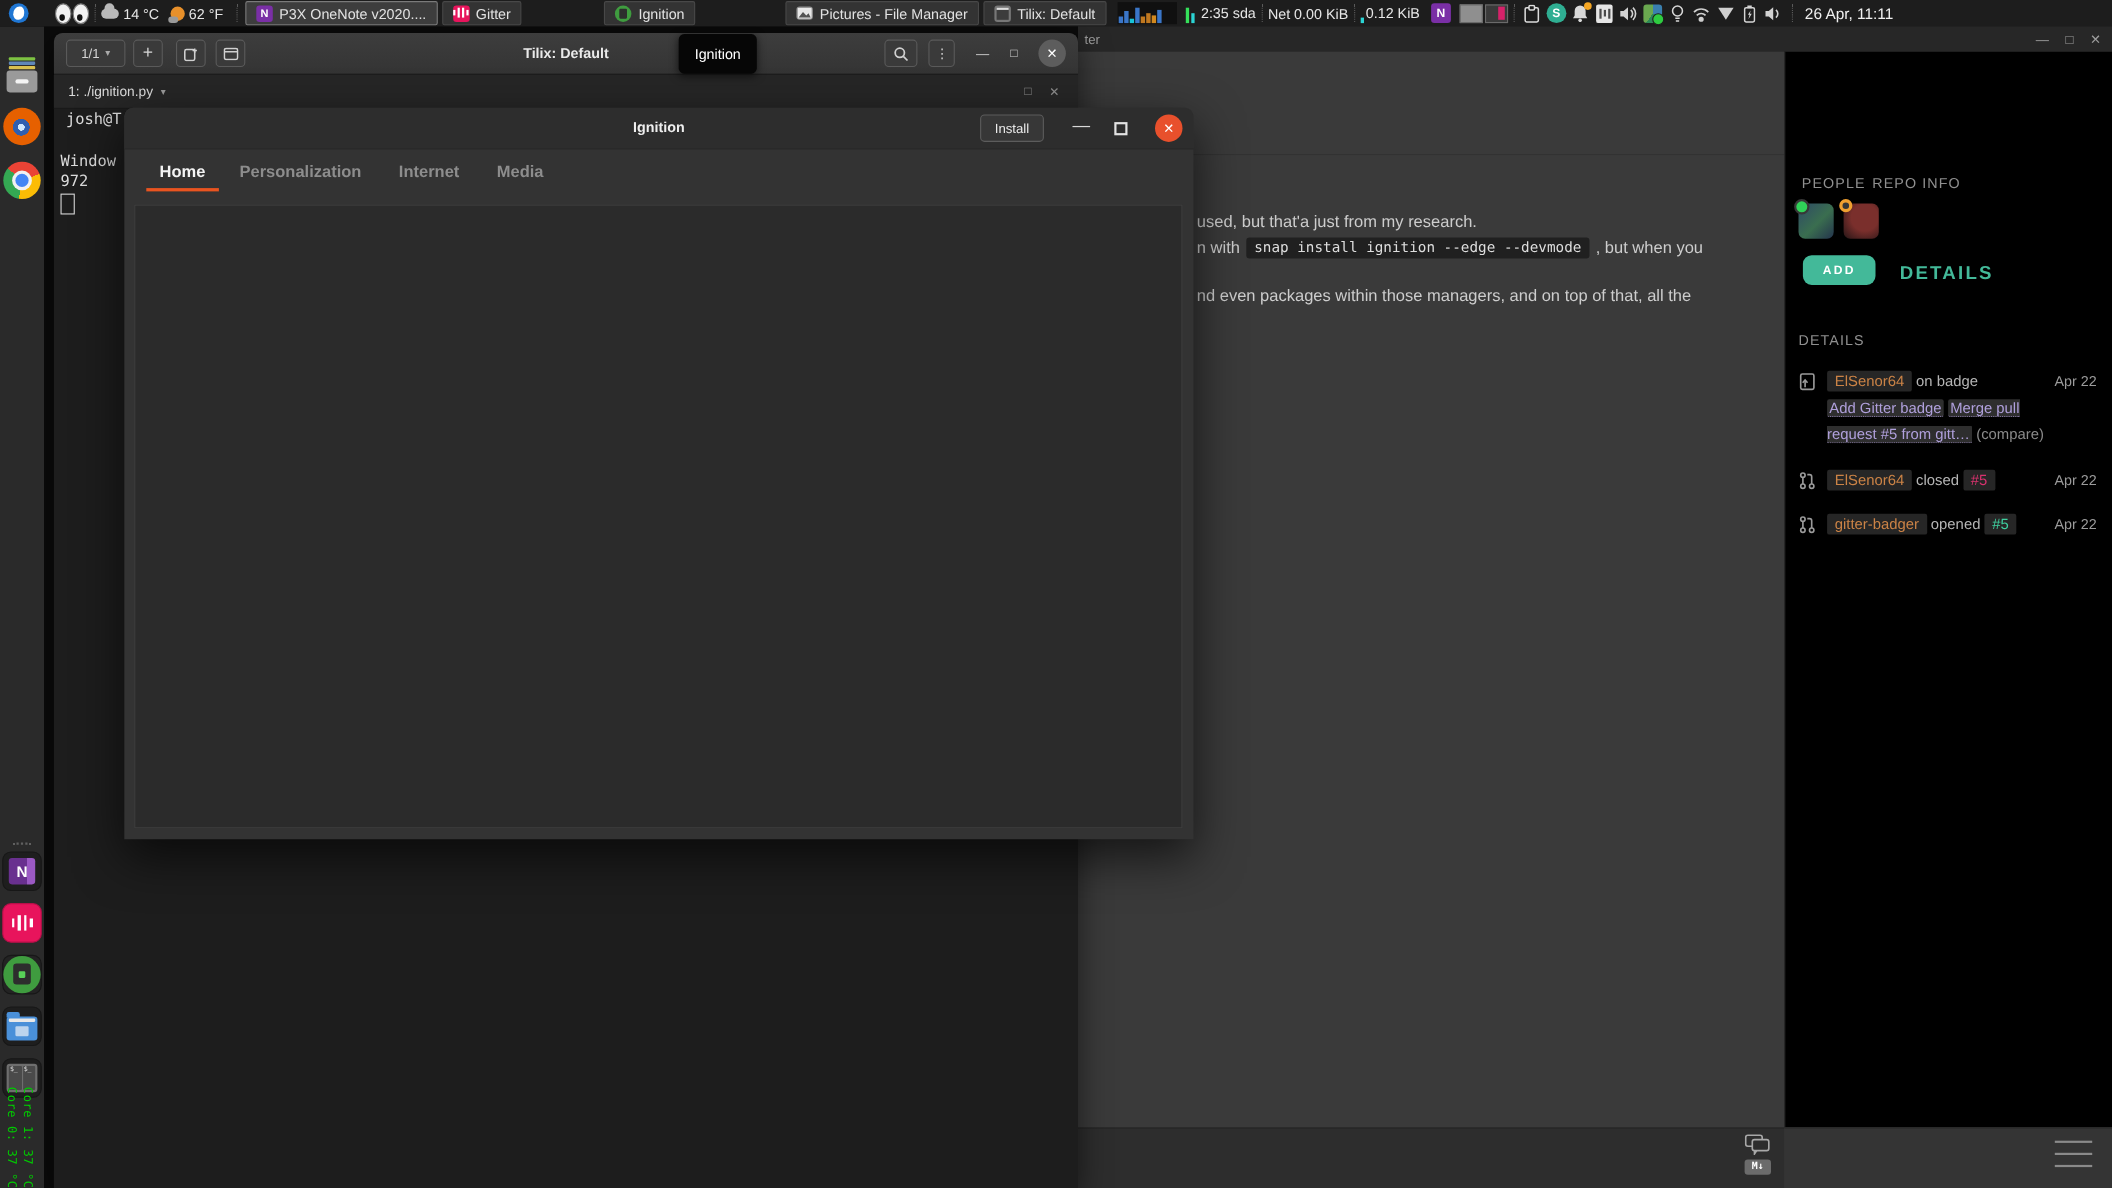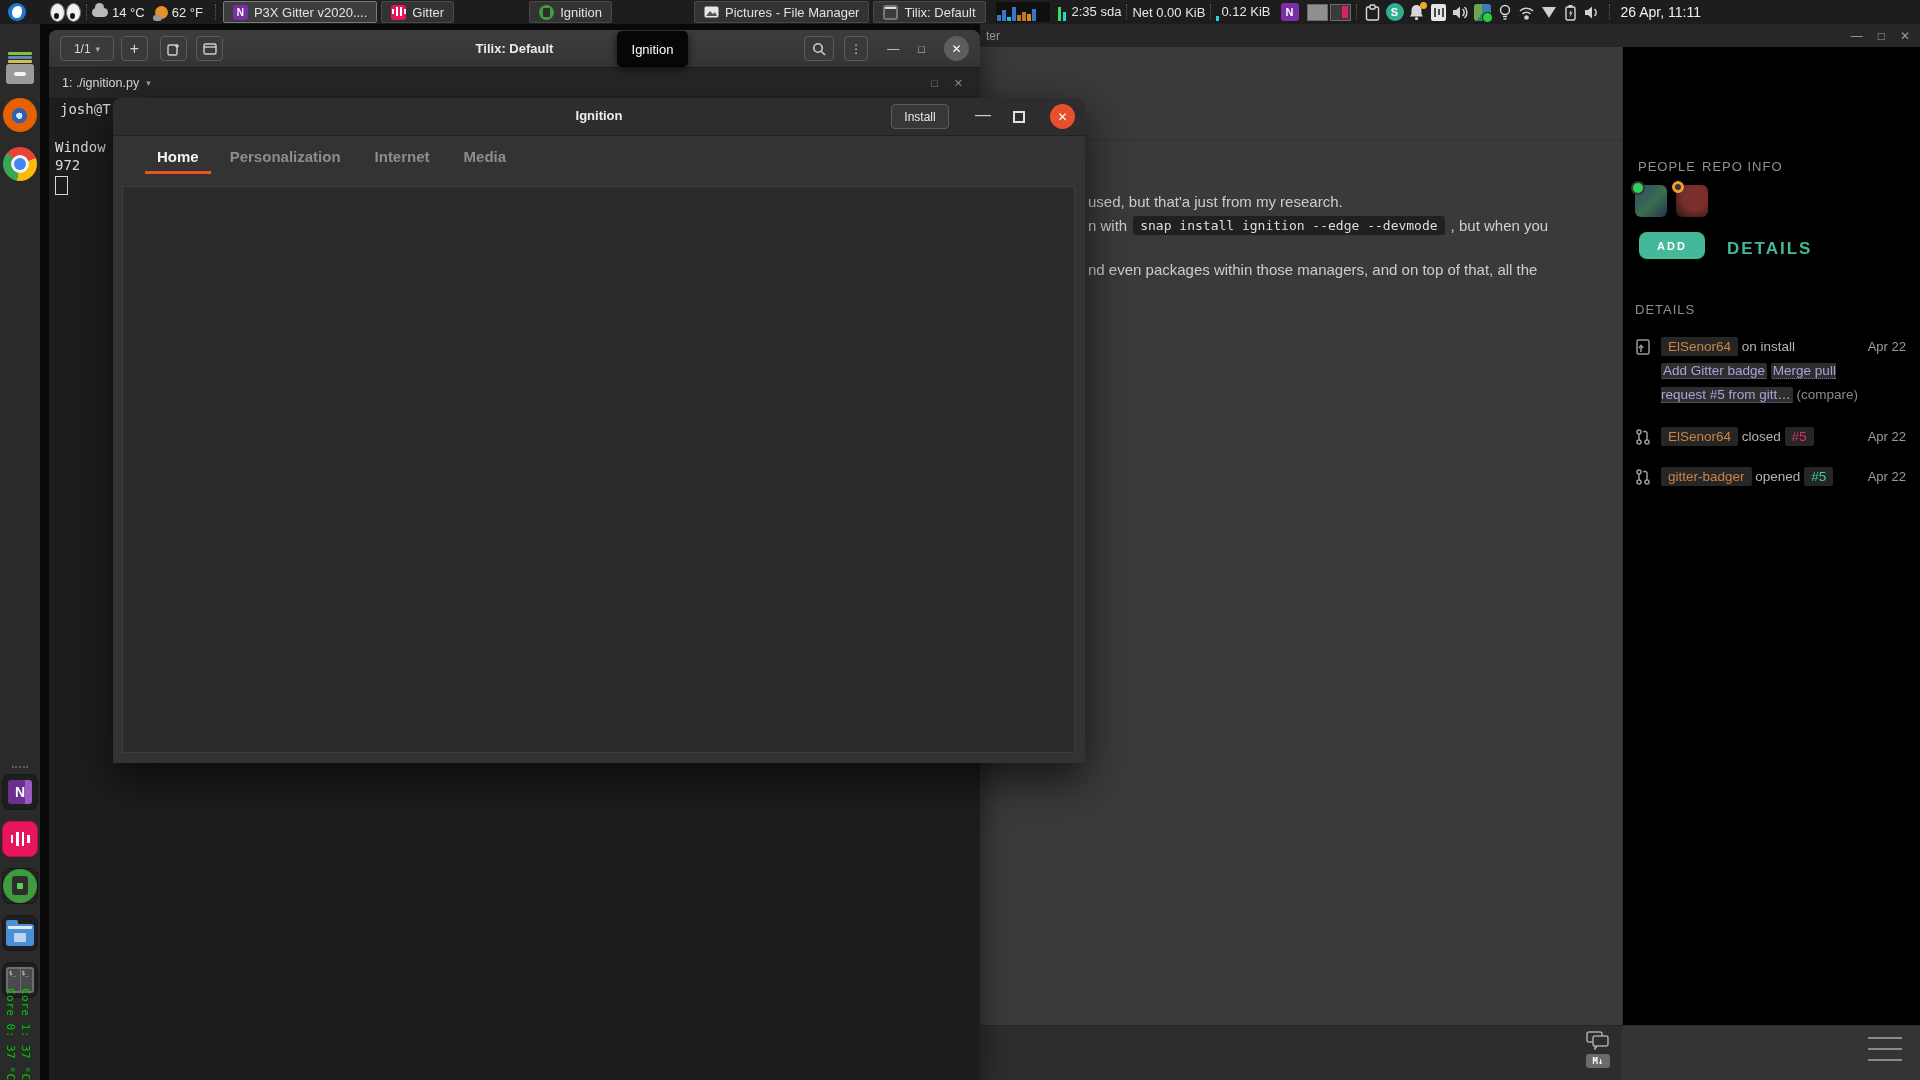--- a/index.html
+++ b/index.html
@@ -124,21 +124,21 @@
   #ignition{position:absolute;left:113px;top:98px;width:972px;height:665px;background:#333;z-index:3;
             border-radius:8px 8px 0 0;box-shadow:0 16px 44px rgba(0,0,0,.65)}
   .ig-titlebar{position:relative;height:37px;background:#2d2d2d;border-bottom:1px solid #232323;border-radius:8px 8px 0 0}
   .ig-title{position:absolute;left:0;right:0;top:10px;text-align:center;font-weight:bold;font-size:13px;color:#eee}
   .ig-install{position:absolute;right:136px;top:6px;width:58px;height:25px;background:#373737;border:1px solid #5c5c5c;
               border-radius:4px;color:#eaeaea;font-size:12px;display:flex;align-items:center;justify-content:center;box-sizing:border-box}
   .ig-min{position:absolute;right:94px;top:8px;color:#d8d8d8}
   .ig-max{position:absolute;right:60px;top:13px;width:8px;height:8px;border:2px solid #e2e2e2}
   .ig-close{position:absolute;right:10px;top:6px;width:25px;height:25px;border-radius:50%;background:#e8502c;color:#fff;
             font-weight:bold;font-size:12px;display:flex;align-items:center;justify-content:center}
-  .ig-tabs{position:absolute;left:12px;top:42px;display:flex;align-items:center}
+  .ig-tabs{position:absolute;left:0;top:42px;display:flex;align-items:center}
   .ig-tab{padding:8px 12px 9px;font-weight:bold;font-size:15px;color:#8d8d8d}
   .ig-tab.active{color:#f4f4f4;border-bottom:3px solid #e95420;padding-bottom:6px}
   .ig-content{position:absolute;left:9px;top:88px;width:953px;height:567px;background:#2b2b2b;border:1px solid #3e3e3e;box-sizing:border-box}
 
   
   #tooltip{position:absolute;left:617px;top:31px;width:71px;height:36px;background:#060606;border-radius:5px;z-index:60;
            color:#fff;font-size:13px;display:flex;align-items:center;justify-content:center;box-shadow:0 2px 8px rgba(0,0,0,.6)}
 </style>
 </head>
 <body>
@@ -208,21 +208,21 @@
       <span class="act-icon">
         <svg width="16" height="18" viewBox="0 0 16 18" fill="none" stroke="#9a9a9a" stroke-width="1.5">
           <rect x="2" y="2" width="12" height="14" rx="1.5"></rect>
             <line x1="6" y1="14" x2="6" y2="8"></line>
           <path d="M3.8 10 L6 7.5 L8.2 10"></path>
         </svg>
       </span>
       <span class="act-date">Apr 22</span>
       <div class="act-body">
         <span class="chip uname">ElSenor64</span>
-        <span>on install</span><br>
+        <span>on badge</span><br>
         <span class="actlink">Add Gitter badge</span>
         <span class="actlink">Merge pull request #5 from gitt…</span>
         <span class="compare">(compare)</span>
       </div>
     </div>
 
     <div class="act-item" style="top:378px">
       <span class="act-icon">
         <svg width="16" height="18" viewBox="0 0 16 18" fill="none" stroke="#9a9a9a" stroke-width="1.5">
           <circle cx="4" cy="4" r="2"></circle>
@@ -425,21 +425,21 @@
   <div class="pitem" style="margin-left:10px">
     <span class="moonico"></span>
     <span>62 °F</span>
   </div>
   <div class="psep" style="margin-left:12px"></div>
 
   <div class="taskbtn active">
     <span class="minilogo" style="background:#7a2fa6">
       <span>N</span>
     </span>
-    <span>P3X Gitter v2020....</span>
+    <span>P3X OneNote v2020....</span>
   </div>
   <div class="taskbtn">
     <span class="minilogo" style="background:#e8145c">
       <span class="gitterbars" style="height:10px;margin-top:0;gap:1.5px">
           <i style="height:5px;margin-top:2px"></i>
           <i style="height:9px"></i>
           <i style="height:9px"></i>
           <i style="height:5px;margin-top:2px"></i>
         </span>
     </span>

